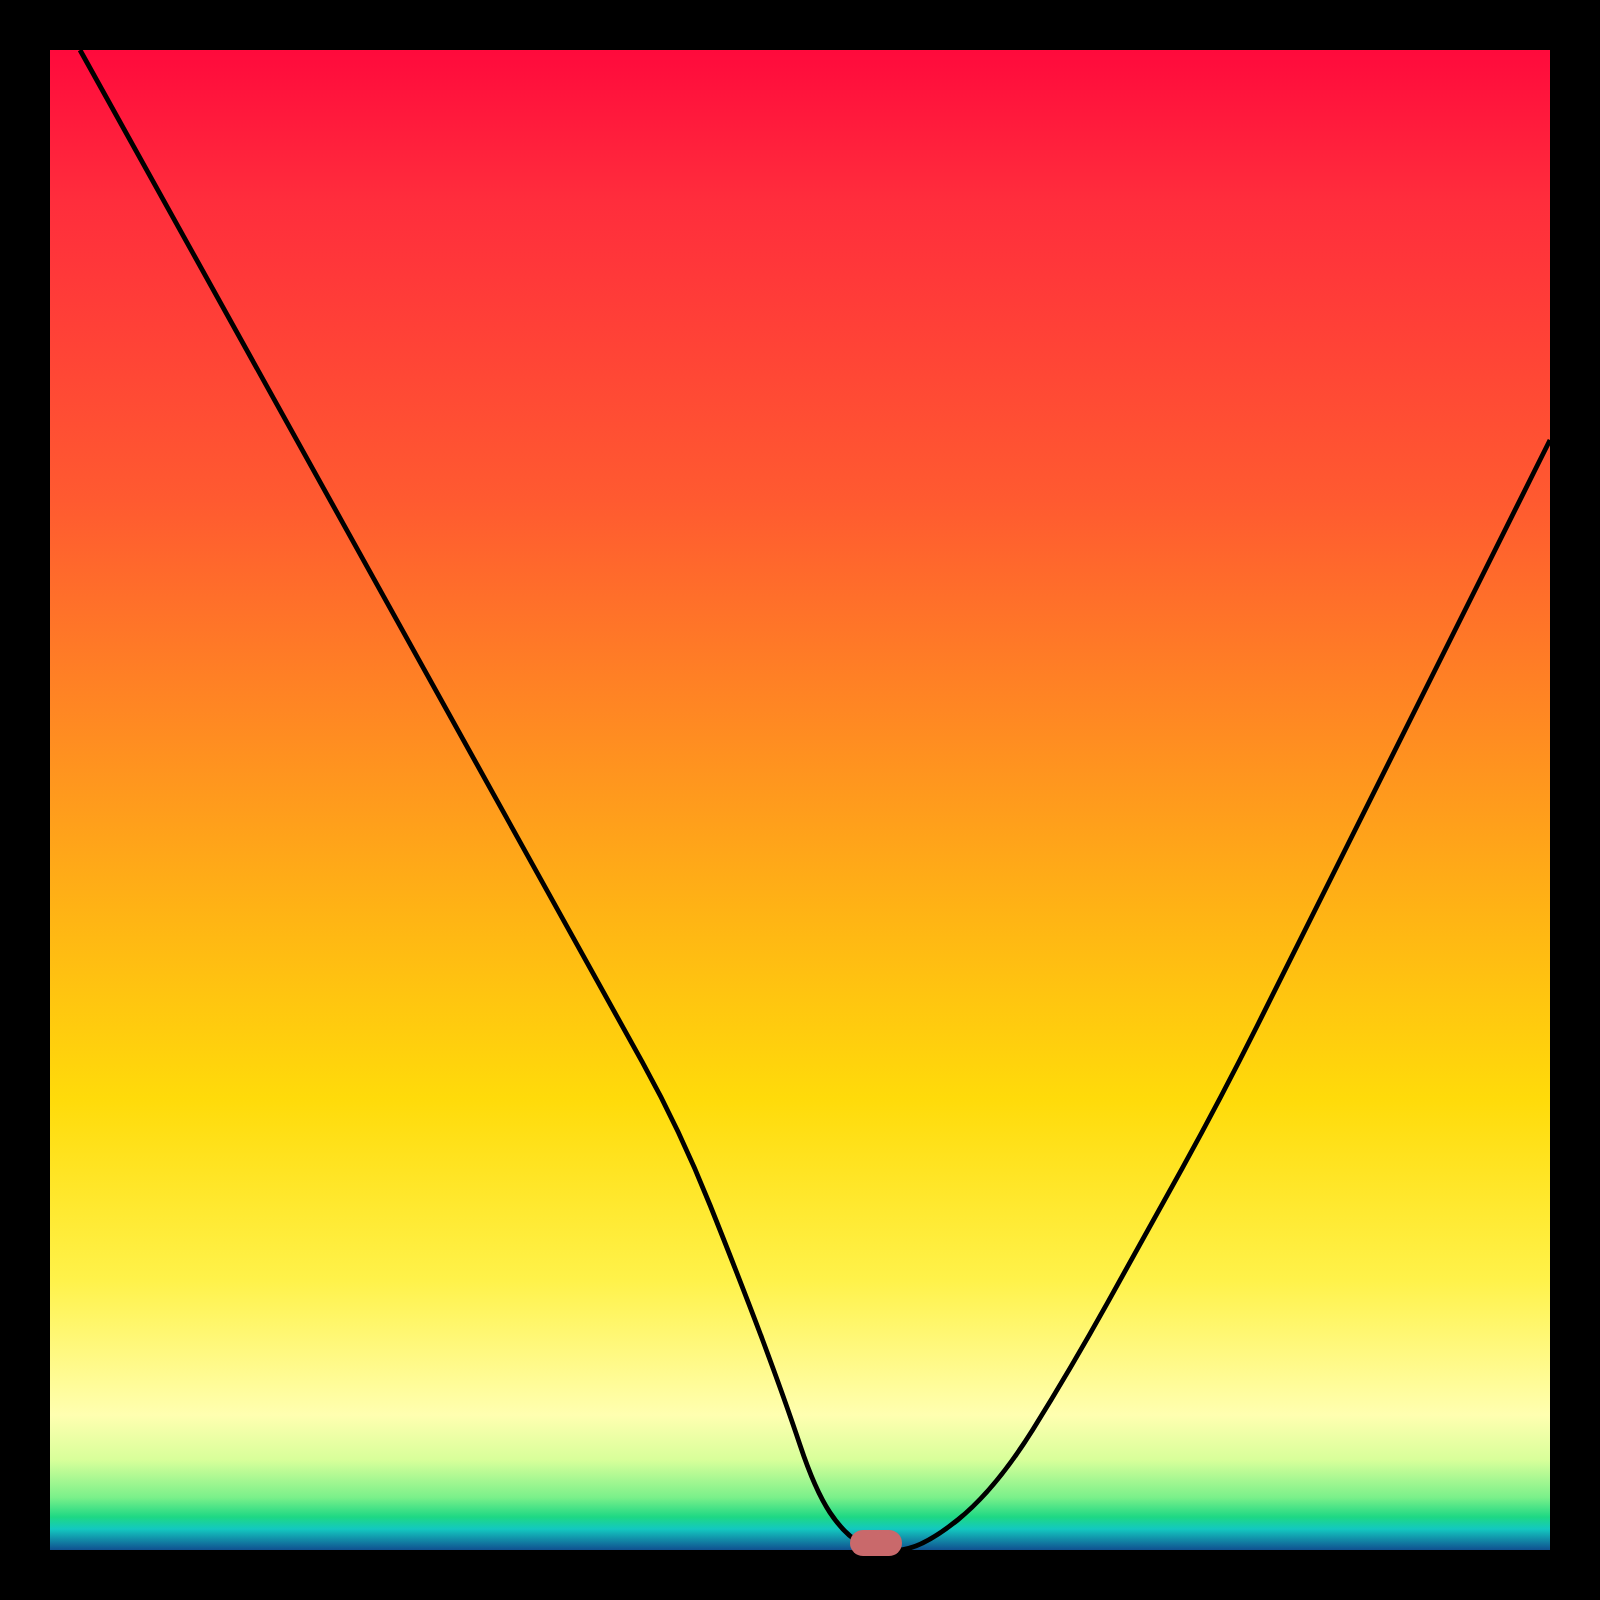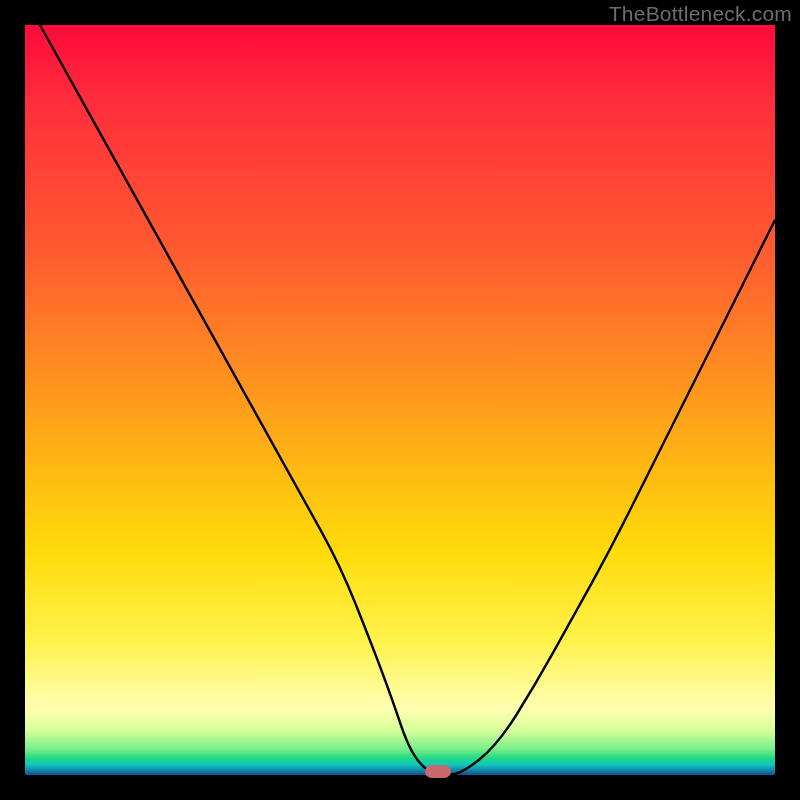--- a/index.html
+++ b/index.html
@@ -75,14 +75,13 @@
 
   <div class="plot">
 
     <svg class="curve" viewBox="0 0 750 750" preserveAspectRatio="none">
       <path id="curve-path" fill="none" stroke="#000" stroke-width="2.4" d="M 15.0 0.0 Q 52.5 67.5 71.3 101.3 Q 90.0 135.0 108.8 168.8 Q 127.5 202.5 146.3 236.3 Q 165.0 270.0 183.8 303.8 Q 202.5 337.5 221.3 371.3 Q 240.0 405.0 258.8 438.8 Q 277.5 472.5 296.3 506.3 Q 315.0 540.0 330.0 577.5 Q 345.0 615.0 356.3 645.0 Q 367.5 675.0 375.0 697.5 Q 382.5 720.0 390.0 731.3 Q 397.5 742.5 405.0 746.3 Q 412.5 750.0 423.8 750.0 Q 435.0 750.0 453.8 735.0 Q 472.5 720.0 491.3 690.0 Q 510.0 660.0 528.8 626.3 Q 547.5 592.5 566.3 558.8 Q 585.0 525.0 603.8 487.5 Q 622.5 450.0 641.3 412.5 Q 660.0 375.0 678.8 337.5 Q 697.5 300.0 716.3 262.5 Q 735.0 225.0 742.5 210.0 T 750.0 195.0"></path>
     </svg>
 
     <div id="marker" class="marker" style="left: 399.5px; top: 740.25px; background: rgb(201, 105, 107);"></div>
   </div>
 
-  <div class="watermark">TheBottleneck.com</div>
 </div>
 
 </body></html>

